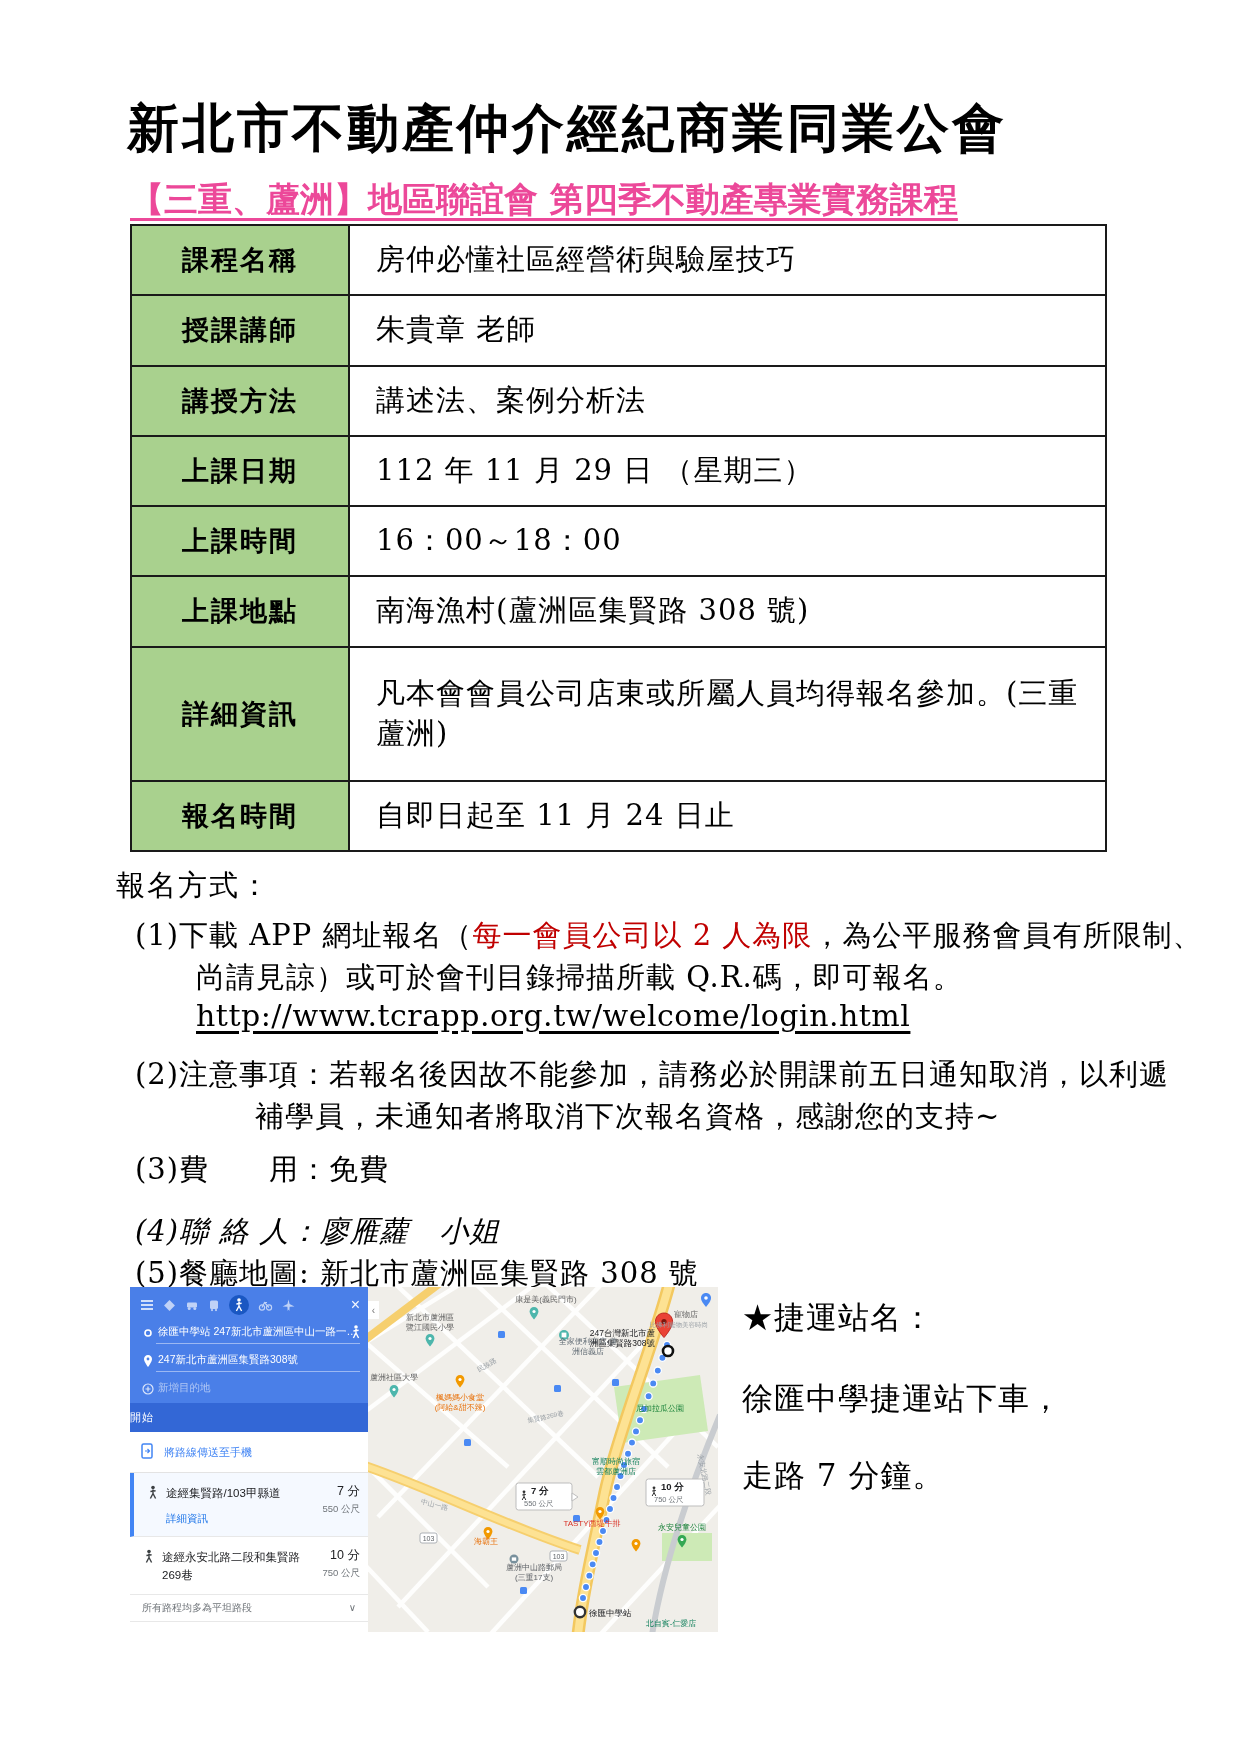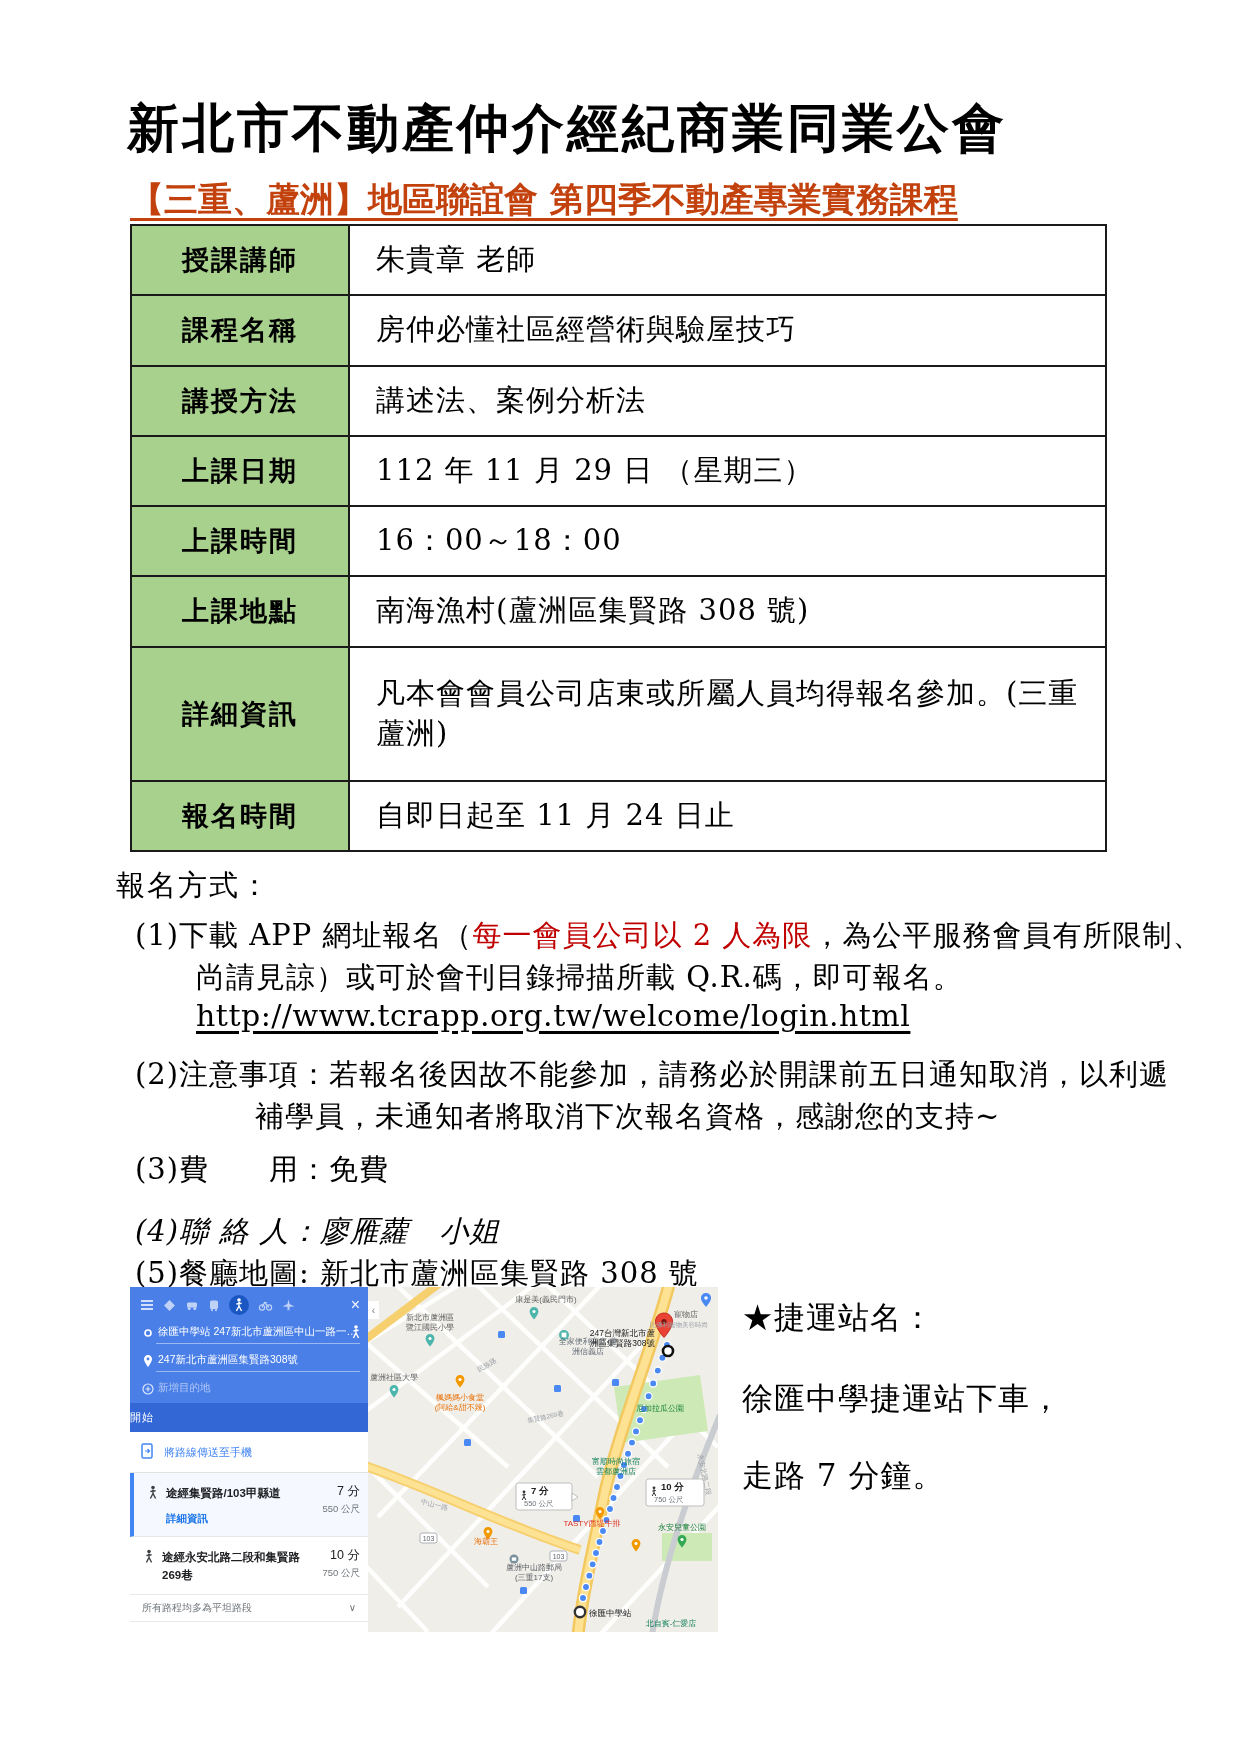--- a/index.html
+++ b/index.html
@@ -2,21 +2,21 @@
 <html><head>
 <meta charset="utf-8">
 <style>
   html,body{margin:0;padding:0;}
   body{width:1241px;height:1754px;background:#ffffff;position:relative;
        font-family:"DejaVu Serif","Liberation Serif",serif;color:#000;}
   .abs{position:absolute;}
 
   
   .doc-title{left:127px;top:94px;font-size:52px;font-weight:bold;letter-spacing:3px;white-space:nowrap;}
-  .doc-subtitle{left:130px;top:177px;font-size:34px;font-weight:bold;color:#c2410c;white-space:nowrap;
+  .doc-subtitle{left:130px;top:177px;font-size:34px;font-weight:bold;color:#ec4899;white-space:nowrap;
                 text-decoration:underline;text-decoration-thickness:3px;text-underline-offset:7px;}
 
   
   table.course{position:absolute;left:130px;top:224px;width:977px;height:628px;
                border-collapse:collapse;table-layout:fixed;}
   table.course td{border:2px solid #1a1a1a;}
   td.lbl{width:214px;background:#a9d18e;text-align:center;font-weight:bold;font-size:27px;letter-spacing:2px;}
   td.val{padding-left:26px;font-size:29px;letter-spacing:1px;}
 
   
@@ -41,21 +41,21 @@
          border-bottom:1px solid rgba(255,255,255,.45);padding:3px 2px 4px 2px;}
   .ftext.dim{color:rgba(255,255,255,.55);border-bottom:none;}
   .hdr-side{position:absolute;right:6px;top:38px;}
   .gstrip{background:#3367d6;height:29px;display:flex;align-items:center;justify-content:flex-start;padding-right:10px;}
   .start-btn{color:#fff;font-size:11px;letter-spacing:1px;}
   .send-row{display:flex;align-items:center;gap:10px;padding:11px 10px;border-bottom:1px solid #e3e3e3;}
   .send-row span{color:#4285f4;font-size:11px;}
   .route{display:flex;padding:10px 8px 10px 6px;border-bottom:1px solid #e8e8e8;}
   .route.selected{background:#f5f9ff;border-left:4px solid #4285f4;}
   .route .wk{width:26px;display:flex;justify-content:center;padding-top:2px;}
-  .route .mid{flex:1;font-weight:bold;}
+  .route .mid{flex:1;}
   .via{font-size:11.5px;color:#202124;line-height:1.35;}
   .detail-link{display:inline-block;margin-top:10px;font-size:10.5px;color:#1a73e8;}
   .rt-right{text-align:right;min-width:52px;}
   .rt-time{font-size:12.5px;color:#202124;}
   .rt-dist{font-size:9.5px;color:#70757a;margin-top:3px;}
   .gfooter{display:flex;align-items:center;justify-content:space-between;
            padding:6px 12px;color:#70757a;font-size:10px;border-bottom:1px solid #e8e8e8;}
 
   
   .mapwrap{left:368px;top:1287px;width:350px;height:345px;}
@@ -65,26 +65,26 @@
 </style>
 </head>
 <body>
 
 <div class="abs doc-title">新北市不動產仲介經紀商業同業公會</div>
 <div class="abs doc-subtitle">【三重、蘆洲】地區聯誼會 第四季不動產專業實務課程</div>
 
 <table class="course">
   <tbody id="course-tbody">
       <tr>
+        <td class="lbl">課程名稱</td>
+        <td class="val">房仲必懂社區經營術與驗屋技巧</td>
+      </tr>
+      <tr>
         <td class="lbl">授課講師</td>
         <td class="val">朱貴章 老師</td>
-      </tr>
-      <tr>
-        <td class="lbl">課程名稱</td>
-        <td class="val">房仲必懂社區經營術與驗屋技巧</td>
       </tr>
       <tr>
         <td class="lbl">講授方法</td>
         <td class="val">講述法、案例分析法</td>
       </tr>
       <tr>
         <td class="lbl">上課日期</td>
         <td class="val">112 年 11 月 29 日 （星期三）</td>
       </tr>
       <tr>

